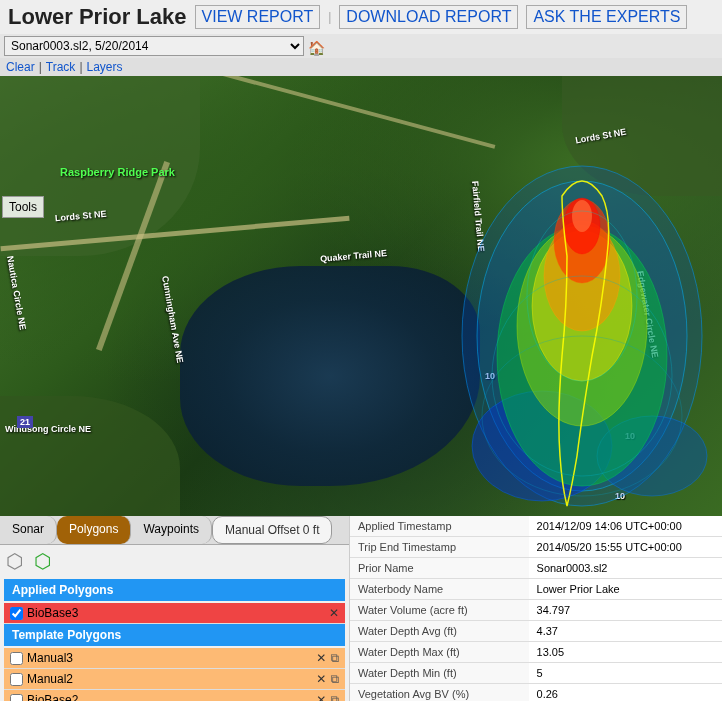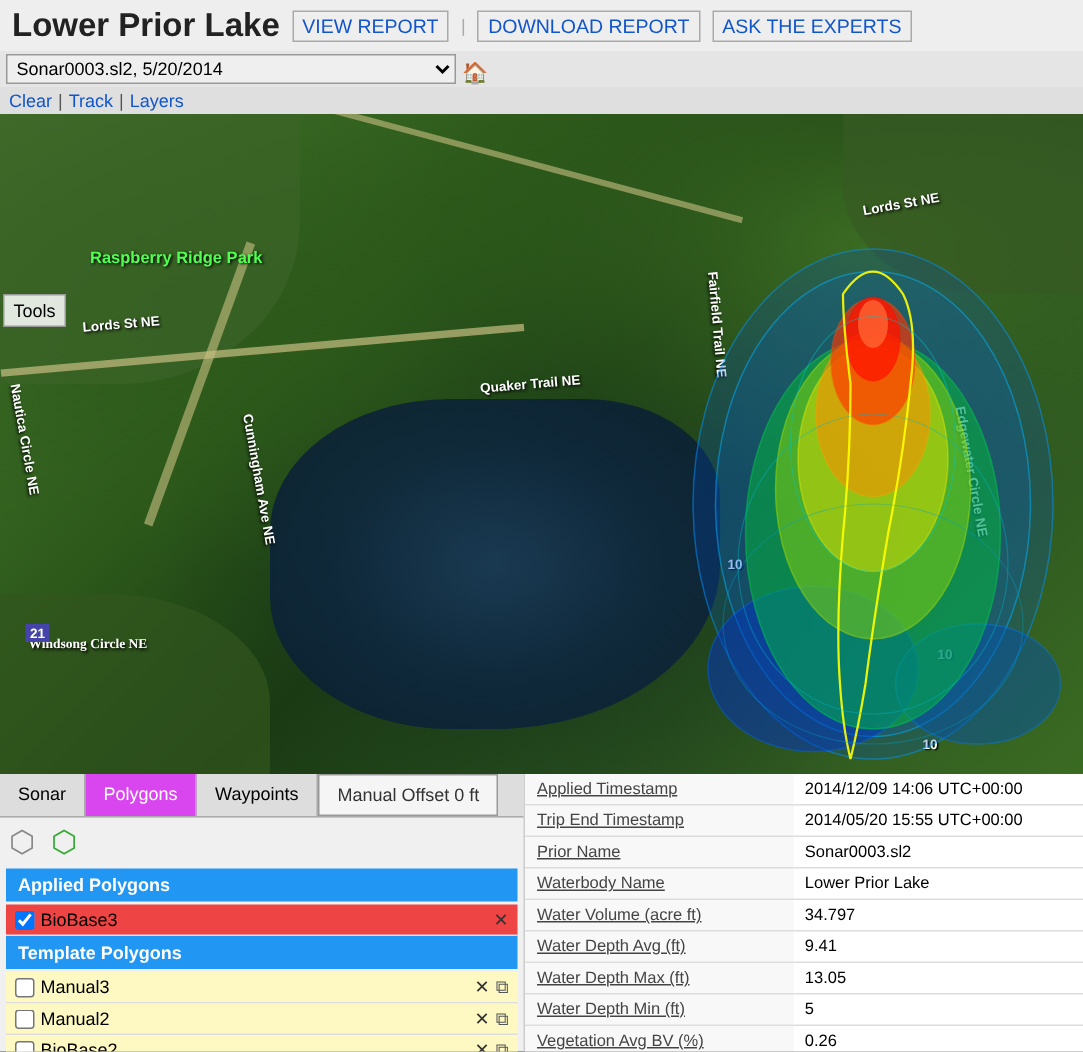--- a/index.html
+++ b/index.html
@@ -1,21 +1,21 @@
 <!DOCTYPE html>
 <html><head>
   <meta charset="utf-8">
   <style>
     * { margin: 0; padding: 0; box-sizing: border-box; }
     body { font-family: Arial, sans-serif; font-size: 12px; width: 722px; height: 701px; overflow: hidden; background: #2a2a2a; }
 
     
     .header { background: rgba(255,255,255,0.92); padding: 4px 8px; display: flex; align-items: center; gap: 8px; }
     .header-title { font-size: 22px; font-weight: bold; color: #222; }
-    .header-btn { font-size: 13px; color: #1155cc; border: 1px solid #aaa; padding: 2px 6px; background: #eee; cursor: pointer; text-decoration: none; }
+    .header-btn { font-size: 16px; color: #1155cc; border: 1px solid #aaa; padding: 2px 6px; background: #eee; cursor: pointer; text-decoration: none; }
 
     
     .toolbar-row { background: rgba(255,255,255,0.88); display: flex; align-items: flex-end; gap: 0; padding: 2px 4px; }
     .sonar-select { width: 300px; font-size: 12px; padding: 1px 2px; border: 1px solid #999; }
     .home-btn { margin-left: 4px; font-size: 14px; cursor: pointer; color: #333; }
 
     
     .nav-row { background: rgba(255,255,255,0.85); padding: 2px 6px; display: flex; gap: 2px; align-items: flex-end; }
     .nav-link { color: #1155cc; cursor: pointer; font-size: 12px; text-decoration: none; }
     .nav-sep { color: #555; margin: 0 2px; }
@@ -83,62 +83,62 @@
     }
 
     
     .bottom-panel { display: flex; height: 261px; background: #f0f0f0; }
 
     
     .left-panel { width: 350px; display: flex; flex-direction: column; border-right: 1px solid #ccc; }
 
     
     .tab-bar { display: flex; background: #ddd; border-bottom: 1px solid #aaa; }
-    .tab { padding: 6px 12px; cursor: pointer; font-size: 12px; border-right: 1px solid #aaa; }
-    .tab.active { background: #d946ef; color: white; }
+    .tab { padding: 6px 12px; cursor: pointer; font-size: 12px; border-right: 1px solid #aaa; border-radius: 10px; }
+    .tab.active { background: #a16207; color: white; }
     .tab.manual-offset { background: #f5f5f5; border: 1px solid #999; color: #333; }
 
     
     .polygon-list { flex: 1; overflow-y: auto; padding: 4px; }
 
     .polygon-section-header {
       background: #2196F3;
       color: white;
       padding: 4px 8px;
       font-size: 12px;
       font-weight: bold;
       margin-bottom: 2px;
     }
 
     .polygon-item {
       display: flex;
       align-items: center;
       padding: 3px 6px;
       border-bottom: 1px solid #ddd;
-      background: #fef9c3;
+      background: #fdba74;
       gap: 4px;
     }
 
     .polygon-item.selected { background: #ef4444; }
 
     .polygon-checkbox { width: 13px; height: 13px; cursor: pointer; }
     .polygon-name { flex: 1; font-size: 12px; }
     .polygon-icon { cursor: pointer; color: #555; font-size: 12px; }
     .polygon-icon.delete { color: #333; }
 
     
     .hex-icons { display: flex; align-items: center; gap: 6px; padding: 4px 6px; }
     .hex-icon { display: inline-block; width: 22px; height: 22px; cursor: pointer; }
 
     
     .right-panel { flex: 1; overflow-y: auto; }
     .data-table { width: 100%; border-collapse: collapse; font-size: 11px; }
     .data-table tr { border-bottom: 1px solid #ddd; }
     .data-table td { padding: 4px 8px; }
-    .data-table td:first-child { color: #444; background: #f8f8f8; width: 48%; text-decoration: underline; }
+    .data-table td:first-child { color: #444; background: #f8f8f8; width: 48%; }
     .data-table td:last-child { background: white; }
 
     
     .right-panel::-webkit-scrollbar { width: 8px; }
     .right-panel::-webkit-scrollbar-thumb { background: #999; }
     .right-panel::-webkit-scrollbar-track { background: #eee; }
   </style>
 </head>
 <body>
 
@@ -181,21 +181,21 @@
 
   <div class="map-label" style="top: 90px; left: 60px; color: #50ff50; font-size: 11px;">Raspberry Ridge Park</div>
 
   <div class="map-label" style="top: 135px; left: 55px; font-size: 9px; transform: rotate(-5deg);">Lords St NE</div>
   <div class="map-label" style="top: 55px; left: 575px; font-size: 9px; transform: rotate(-10deg);">Lords St NE</div>
   <div class="map-label" style="top: 175px; left: 320px; font-size: 9px; transform: rotate(-5deg);">Quaker Trail NE</div>
   <div class="map-label" style="top: 190px; left: 640px; font-size: 9px; transform: rotate(80deg); transform-origin: left center;">Edgewater Circle NE</div>
   <div class="map-label" style="top: 100px; left: 475px; font-size: 9px; transform: rotate(85deg); transform-origin: left center;">Fairfield Trail NE</div>
   <div class="map-label" style="top: 195px; left: 165px; font-size: 9px; transform: rotate(80deg); transform-origin: left center;">Cunningham Ave NE</div>
   <div class="map-label" style="top: 175px; left: 10px; font-size: 9px; transform: rotate(80deg); transform-origin: left center;">Nautica Circle NE</div>
-  <div class="map-label" style="top: 348px; left: 19px; font-size: 9px; font-family: Liberation Serif, serif;">Windsong Circle NE</div>
+  <div class="map-label" style="top: 348px; left: 5px; font-size: 9px;">Windsong Circle NE</div>
 
   <div style="position:absolute; top:340px; left:17px; background:#4444aa; color:white; font-size:9px; padding:1px 3px; font-weight:bold;">21</div>
 
   <div class="map-number" style="top:295px; left:485px;">10</div>
   <div class="map-number" style="top:355px; left:625px;">10</div>
   <div class="map-number" style="top:415px; left:615px;">10</div>
 
   <div class="heatmap-overlay">
     <svg class="heatmap-svg" viewBox="0 0 260 380" xmlns="http://www.w3.org/2000/svg">
 
@@ -295,21 +295,21 @@
           <tr>
             <td>Waterbody Name</td>
             <td>Lower Prior Lake</td>
           </tr>
           <tr>
             <td>Water Volume (acre ft)</td>
             <td>34.797</td>
           </tr>
           <tr>
             <td>Water Depth Avg (ft)</td>
-            <td>9.41</td>
+            <td>4.37</td>
           </tr>
           <tr>
             <td>Water Depth Max (ft)</td>
             <td>13.05</td>
           </tr>
           <tr>
             <td>Water Depth Min (ft)</td>
             <td>5</td>
           </tr>
           <tr>

